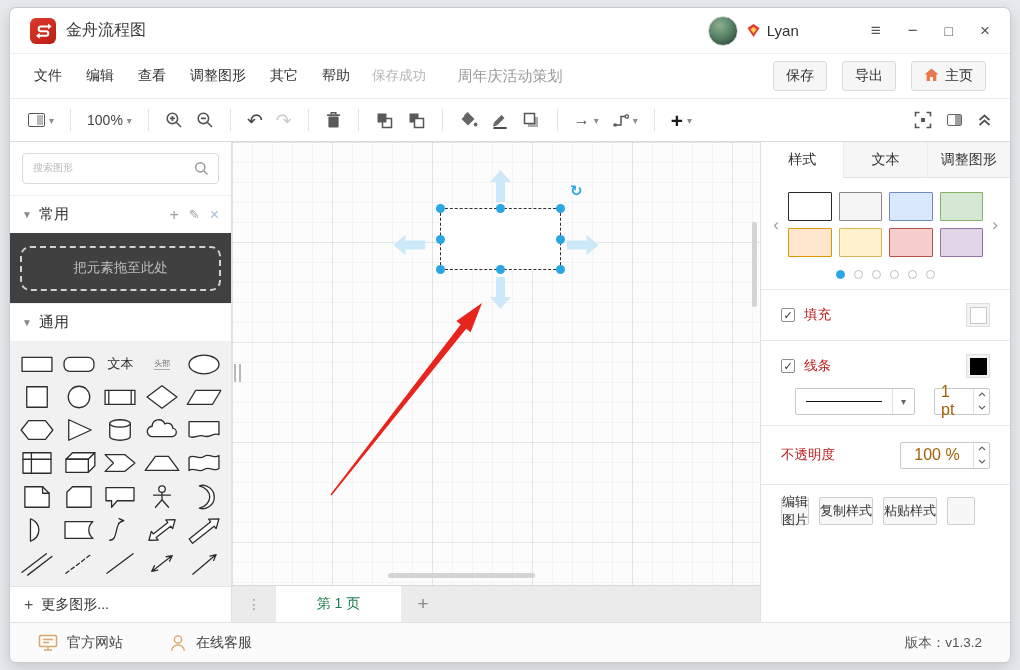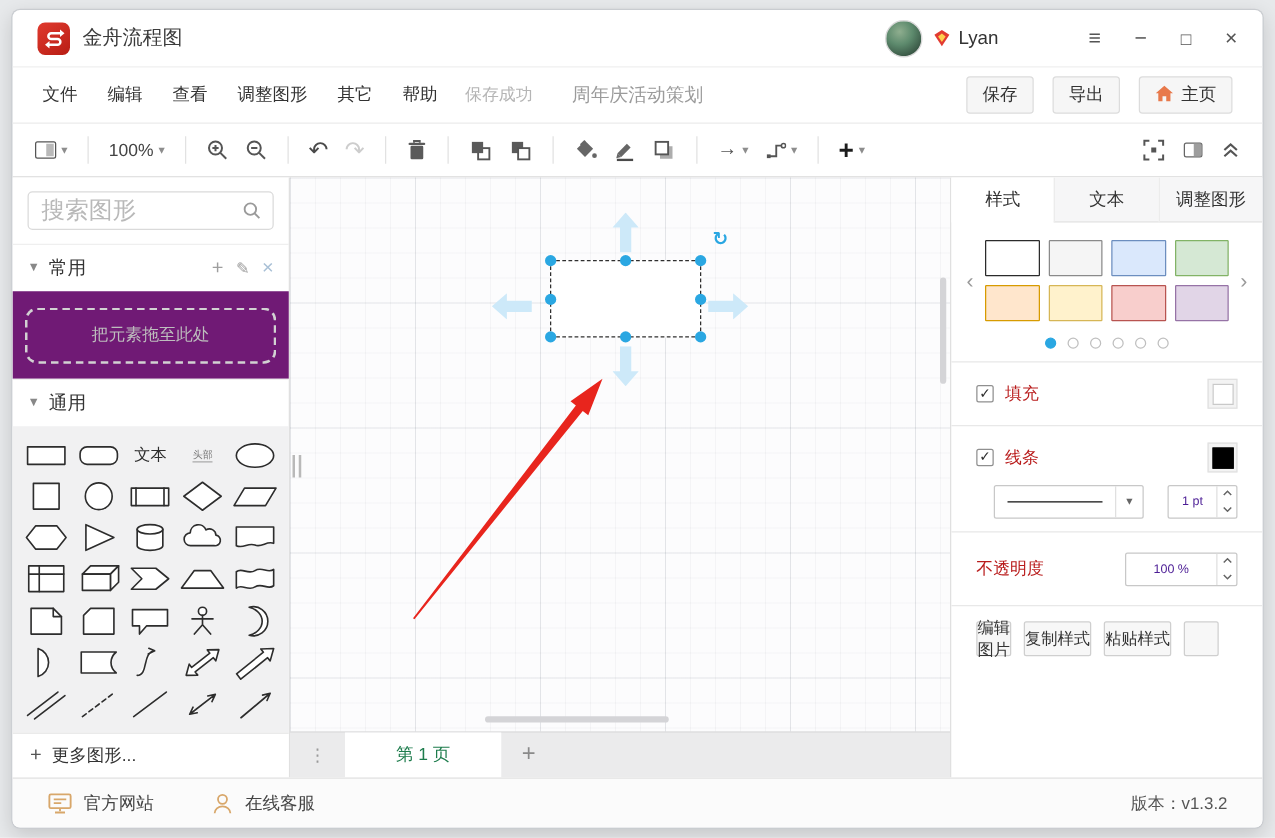--- a/index.html
+++ b/index.html
@@ -44,28 +44,28 @@
   .pagesetup i{position:absolute;top:1px;bottom:1px;right:1px;width:6px;background:#b9b9b9}
   .panelicon{width:15px;height:12px;border:1.5px solid #666;border-radius:2px;position:relative;background:#fff}
   .panelicon i{position:absolute;top:0;bottom:0;right:0;width:6px;background:#9e9e9e}
 
   
   .main{flex:1;display:flex;min-height:0}
 
   
   .sidebar{width:222px;flex:0 0 222px;border-right:1px solid #e0e0e0;display:flex;flex-direction:column;background:#fff}
   .search-wrap{padding:11px 12px;position:relative}
-  .search-wrap input{width:100%;height:31px;border:1px solid #dadada;border-radius:4px;padding:0 30px 0 10px;font-size:19px;color:#737373;outline:none;font-family:Liberation Serif, serif}
+  .search-wrap input{width:100%;height:31px;border:1px solid #dadada;border-radius:4px;padding:0 30px 0 10px;font-size:10px;color:#737373;outline:none;font-family:Liberation Mono, monospace}
   .search-wrap input::placeholder{color:#b9b9b9}
   .search-icon{position:absolute;right:22px;top:19px}
   .sec-head{height:38px;display:flex;align-items:center;padding:0 12px;border-top:1px solid #efefef;font-size:15px;color:#333;gap:7px}
   .sec-head .tri{font-size:10px;color:#888}
   .sec-tools{margin-left:auto;display:flex;gap:10px;align-items:center}
   .sec-tools span{line-height:1}
-  .dragzone{height:70px;background:#701a75;display:flex;align-items:center;justify-content:center;padding:12px 10px}
+  .dragzone{height:70px;background:#404040;display:flex;align-items:center;justify-content:center;padding:12px 10px}
   .dragbox{width:100%;height:45px;border:2px dashed #d2d2d2;border-radius:10px;display:flex;align-items:center;justify-content:center;font-size:13.5px;color:#bdbdbd}
   .gallery{flex:1;background:#f1f1f2;display:grid;grid-template-columns:repeat(5,1fr);align-items:center;justify-items:center;padding:6px 6px}
   .cell{display:flex;align-items:center;justify-content:center;width:100%;height:100%}
   .cell svg{stroke:#2d2d2d;fill:#fff;stroke-width:1.4;stroke-linejoin:round;stroke-linecap:round}
   .shape-text{font-size:13px;color:#2d2d2d}
   .shape-head{font-size:8px;color:#777;border-bottom:1px solid #aaa;line-height:1.4}
   .more-shapes{height:36px;flex:0 0 36px;border-top:1px solid #e4e4e4;display:flex;align-items:center;gap:8px;padding:0 14px;font-size:14px;color:#333;background:#fff}
   .more-shapes .pl{font-size:16px;color:#555}
 
   
@@ -110,21 +110,21 @@
   .cb{width:14px;height:14px;border:1px solid #8f8f8f;border-radius:2px;background:#fff;display:flex;align-items:center;justify-content:center;font-size:11px;color:#2c2c2c;font-weight:bold;line-height:1}
   .lbl{font-size:13.5px;color:#b91c1c}
   .lbl.dim{color:#8a8a8a}
   .chipframe{margin-left:auto;width:24px;height:24px;background:#f3f3f3;border:1px solid #e0e0e0;display:flex;align-items:center;justify-content:center}
   .chip{width:17px;height:17px;border:1px solid #c9c9c9}
   .ctl-row{display:flex;align-items:center;margin-top:6px;height:28px}
   .dropdown{width:120px;height:27px;border:1px solid #c8c8c8;border-radius:2px;background:#fff;display:flex;align-items:center;margin-left:14px}
   .dd-line{flex:1;height:0;border-top:1.5px solid #111;margin:0 10px}
   .dd-caret{width:22px;align-self:stretch;border-left:1px solid #e0e0e0;display:flex;align-items:center;justify-content:center;font-size:10px;color:#666}
   .spinner{height:27px;border:1px solid #c8c8c8;border-radius:2px;background:#fff;display:flex;align-items:stretch;margin-left:auto}
-  .spin-val{flex:1;display:flex;align-items:center;justify-content:center;font-size:10px;color:#4c1d95;padding:0 6px}
+  .spin-val{flex:1;display:flex;align-items:center;justify-content:center;font-size:16px;color:#a16207;padding:0 6px}
   .spin-btns{width:16px;border-left:1px solid #e0e0e0;display:flex;flex-direction:column}
   .spin-btns span{flex:1;display:flex;align-items:center;justify-content:center}
   .opacity-row{display:flex;align-items:center;height:38px}
   .btn-zone{flex:1;padding:12px 20px;display:flex;gap:10px;overflow:hidden}
   .pbtn{height:28px;flex:0 0 28px;background:#f7f7f7;border:1px solid #cfcfcf;border-radius:2px;font-size:13px;color:#333;display:flex;align-items:center;justify-content:center}
   .btn-pair{display:flex;gap:10px}
   .btn-pair .pbtn{flex:1}
 
   
   .statusbar{height:40px;flex:0 0 40px;border-top:1px solid #e2e2e2;background:#fbfbfb;display:flex;align-items:center;padding:0 28px;gap:10px}

